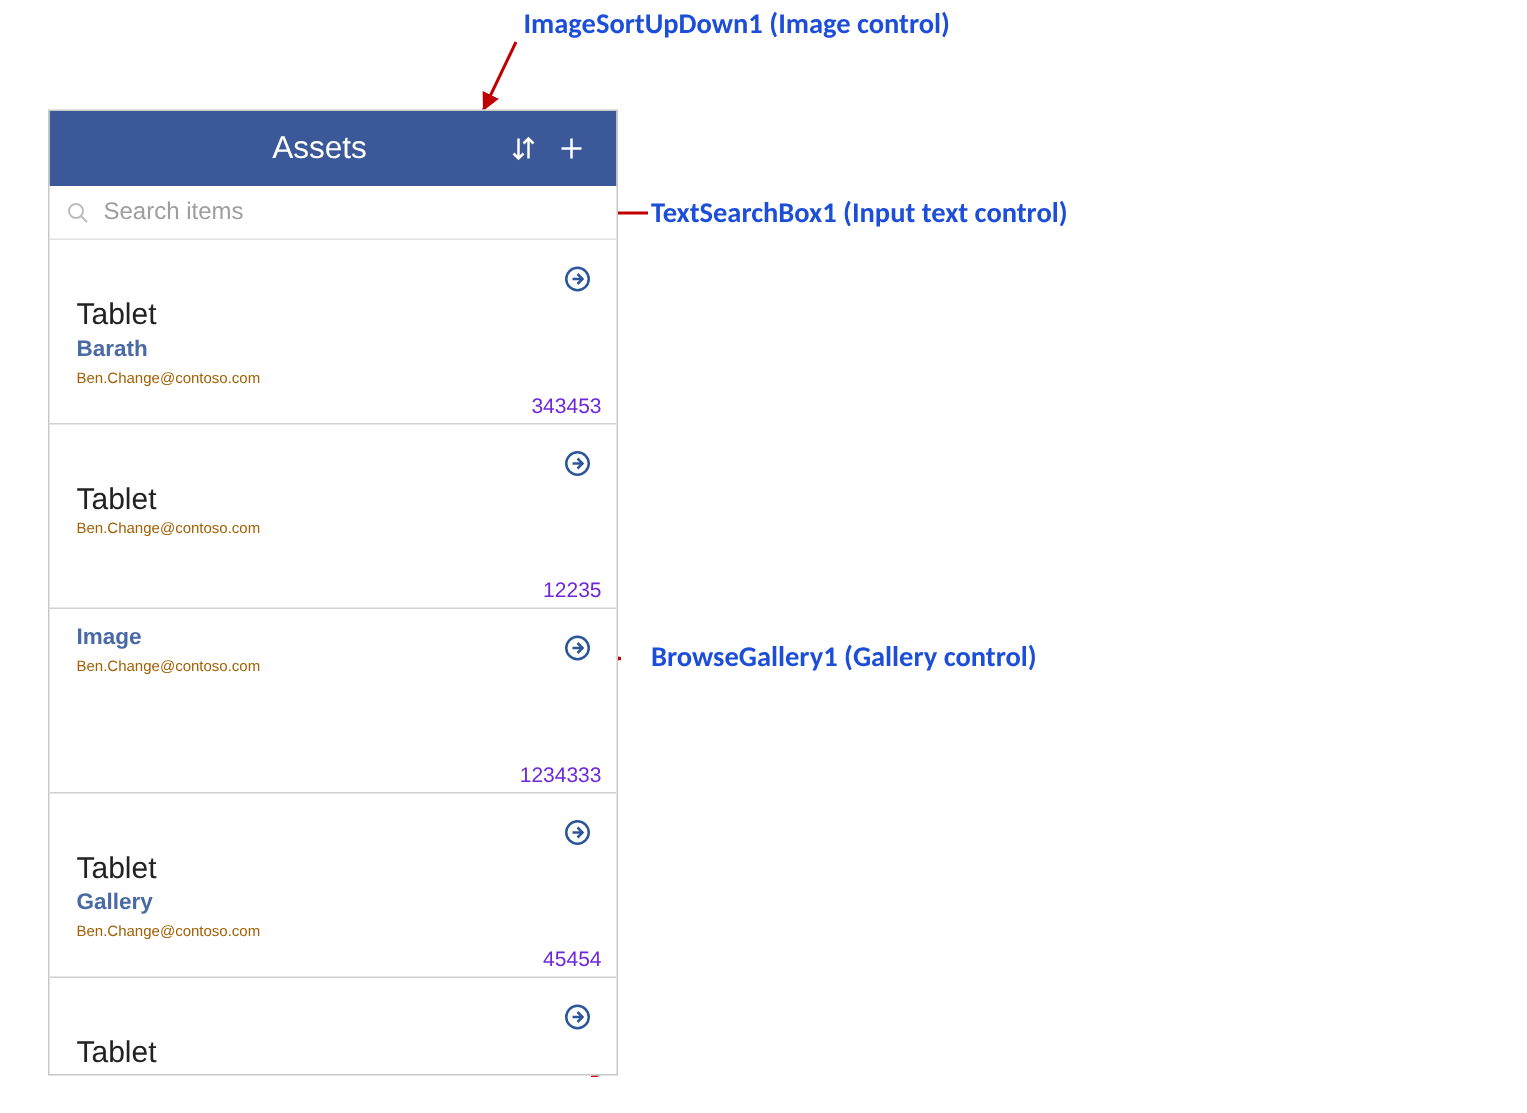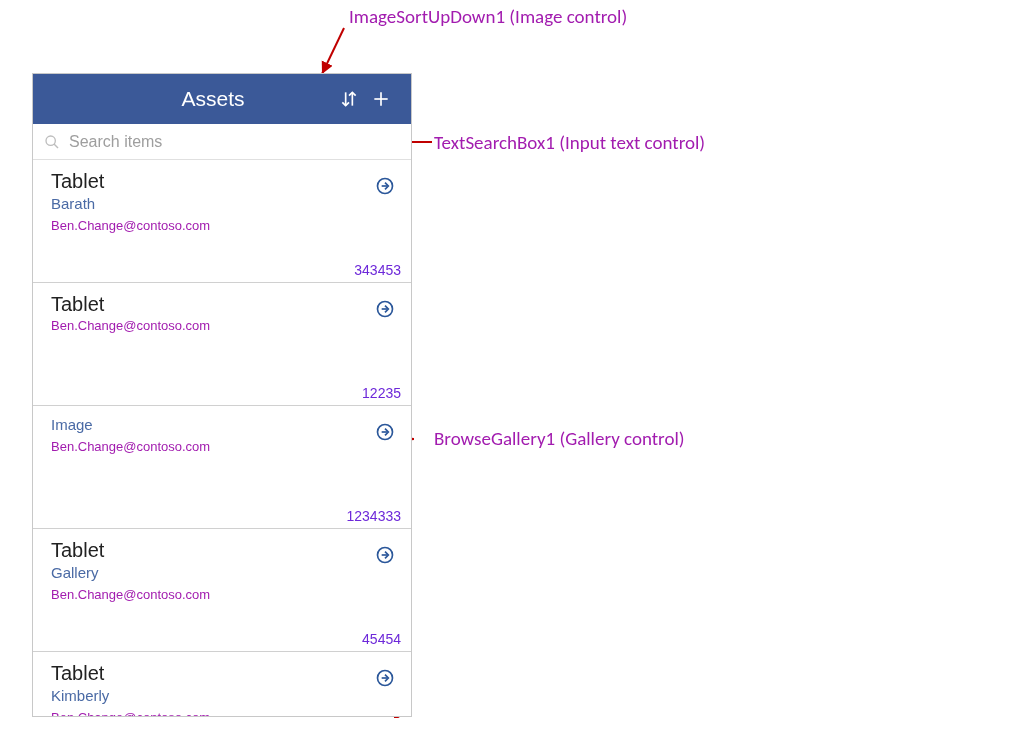--- a/index.html
+++ b/index.html
@@ -78,30 +78,31 @@
     border-bottom: 1px solid #d0d0d0;
     padding: 10px 14px 4px 18px;
     position: relative;
     height: 123px;
   }
   .gallery-item:last-child { border-bottom: none; }
   .item-title {
     font-size: 20px;
     color: #222;
     margin-bottom: 2px;
+    margin-top: 29px;
   }
   .item-sub1 {
     font-size: 15px;
     color: #4a6aa5;
-    font-weight: 400;
+    font-weight: 700;
     margin-bottom: 6px;
   }
   .item-sub2 {
-    font-size: 13px;
-    color: #a21caf;
+    font-size: 10px;
+    color: #a16207;
     margin-bottom: 2px;
   }
   .item-id {
     position: absolute;
     right: 10px;
     bottom: 4px;
     font-size: 14px;
     color: #6d28d9;
   }
   .item-arrow {
@@ -109,23 +110,23 @@
     right: 16px;
     top: 16px;
     width: 20px;
     height: 20px;
     cursor: pointer;
   }
   .item-arrow svg { stroke: #2b579a; fill: none; }
   
   .callout {
     position: absolute;
-    color: #a21caf;
+    color: #1d4ed8;
     font-size: 19px;
-    font-weight: 400;
+    font-weight: 700;
     font-family: Calibri, "Segoe UI", Arial, sans-serif;
     white-space: nowrap;
   }
   .arrow-line {
     position: absolute;
     pointer-events: none;
   }
   .brace {
     position: absolute;
     pointer-events: none;

